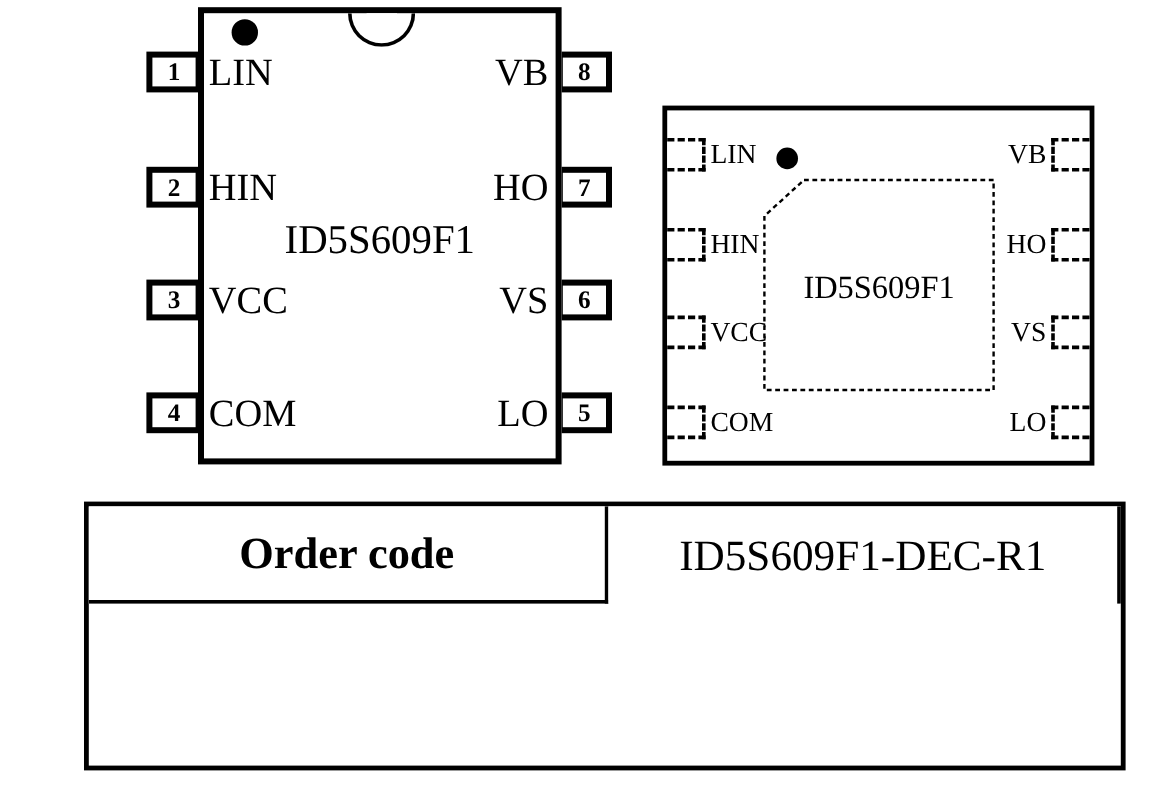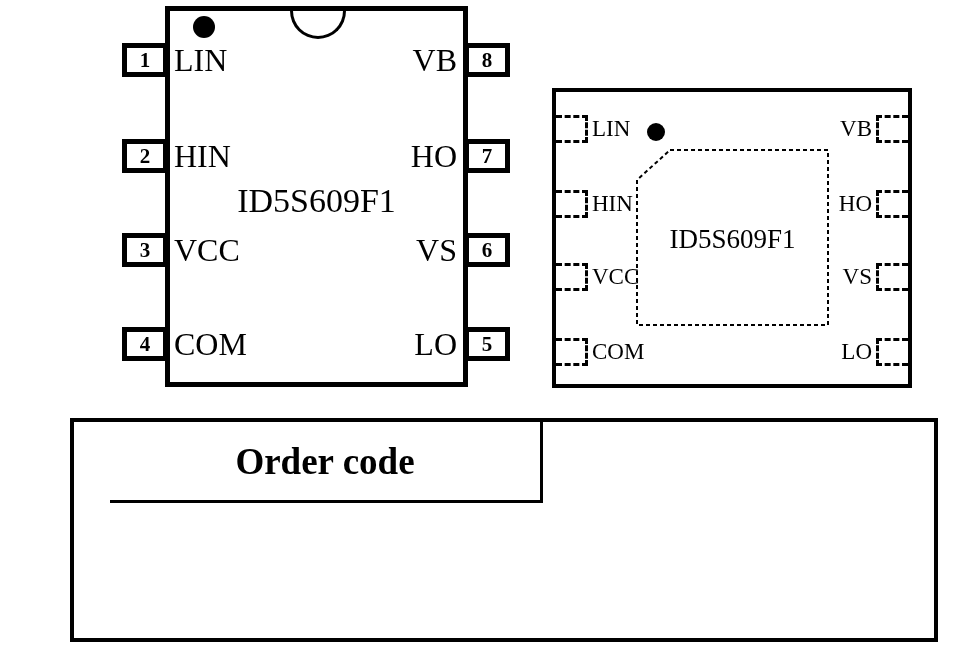--- a/index.html
+++ b/index.html
@@ -44,21 +44,21 @@
   .dfn-label.right{right:36px;text-align:right;}
   .dfn-part{
     position:absolute;left:81px;top:133px;width:191px;text-align:center;
     font-size:27px;line-height:28px;
   }
   .epad-svg{position:absolute;left:0;top:0;}
   
   .order-table{
     position:absolute;left:70px;top:418px;width:868px;height:224px;
     border:4px solid #000;background:#fff;
-    display:grid;grid-template-columns:433px 427px;grid-template-rows:81px 71px 64px;padding-left:36px;
+    display:grid;grid-template-columns:433px 427px;grid-template-rows:81px 71px 64px;
   }
   .cell{
     display:flex;align-items:center;justify-content:center;
     font-size:36px;background:#fff;
   }
   .cell.head{font-weight:bold;font-size:37px;}
   .cell.col-first{border-right:3px solid #000;}
   .cell.row-border{border-bottom:3px solid #000;}
 </style>
 </head>
@@ -140,15 +140,16 @@
     <div class="dfn-label right" style="top:171px;">VS</div>
     <div class="dfn-label right" style="top:246px;">LO</div>
 
     <div class="dfn-part">ID5S609F1</div>
   </div>
 
   <div class="order-table">
     <div class="cell head col-first row-border">Order code</div>
 
 
+    <div class="cell col-first">ID5S609F1-DEC-R1</div>
   </div>
 
 </div>
 
 </body></html>

